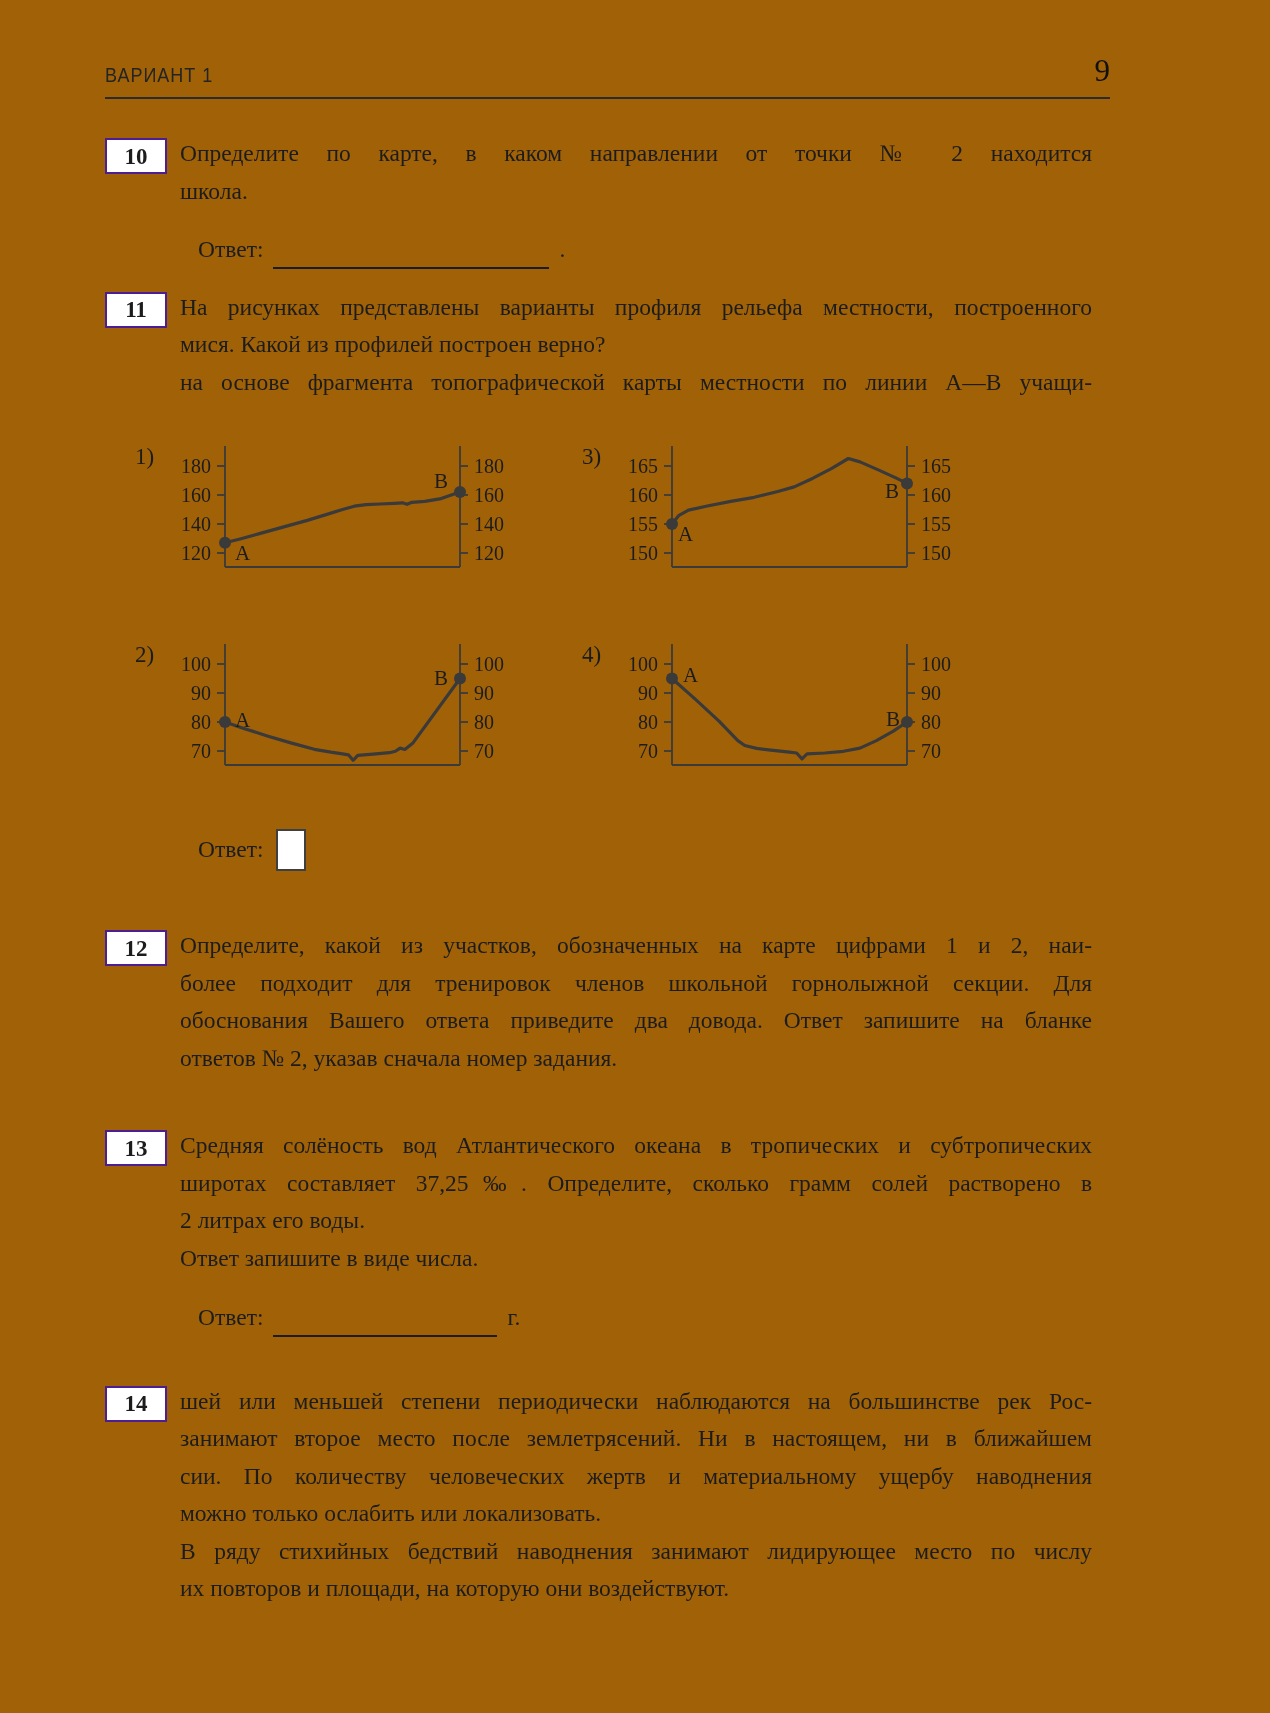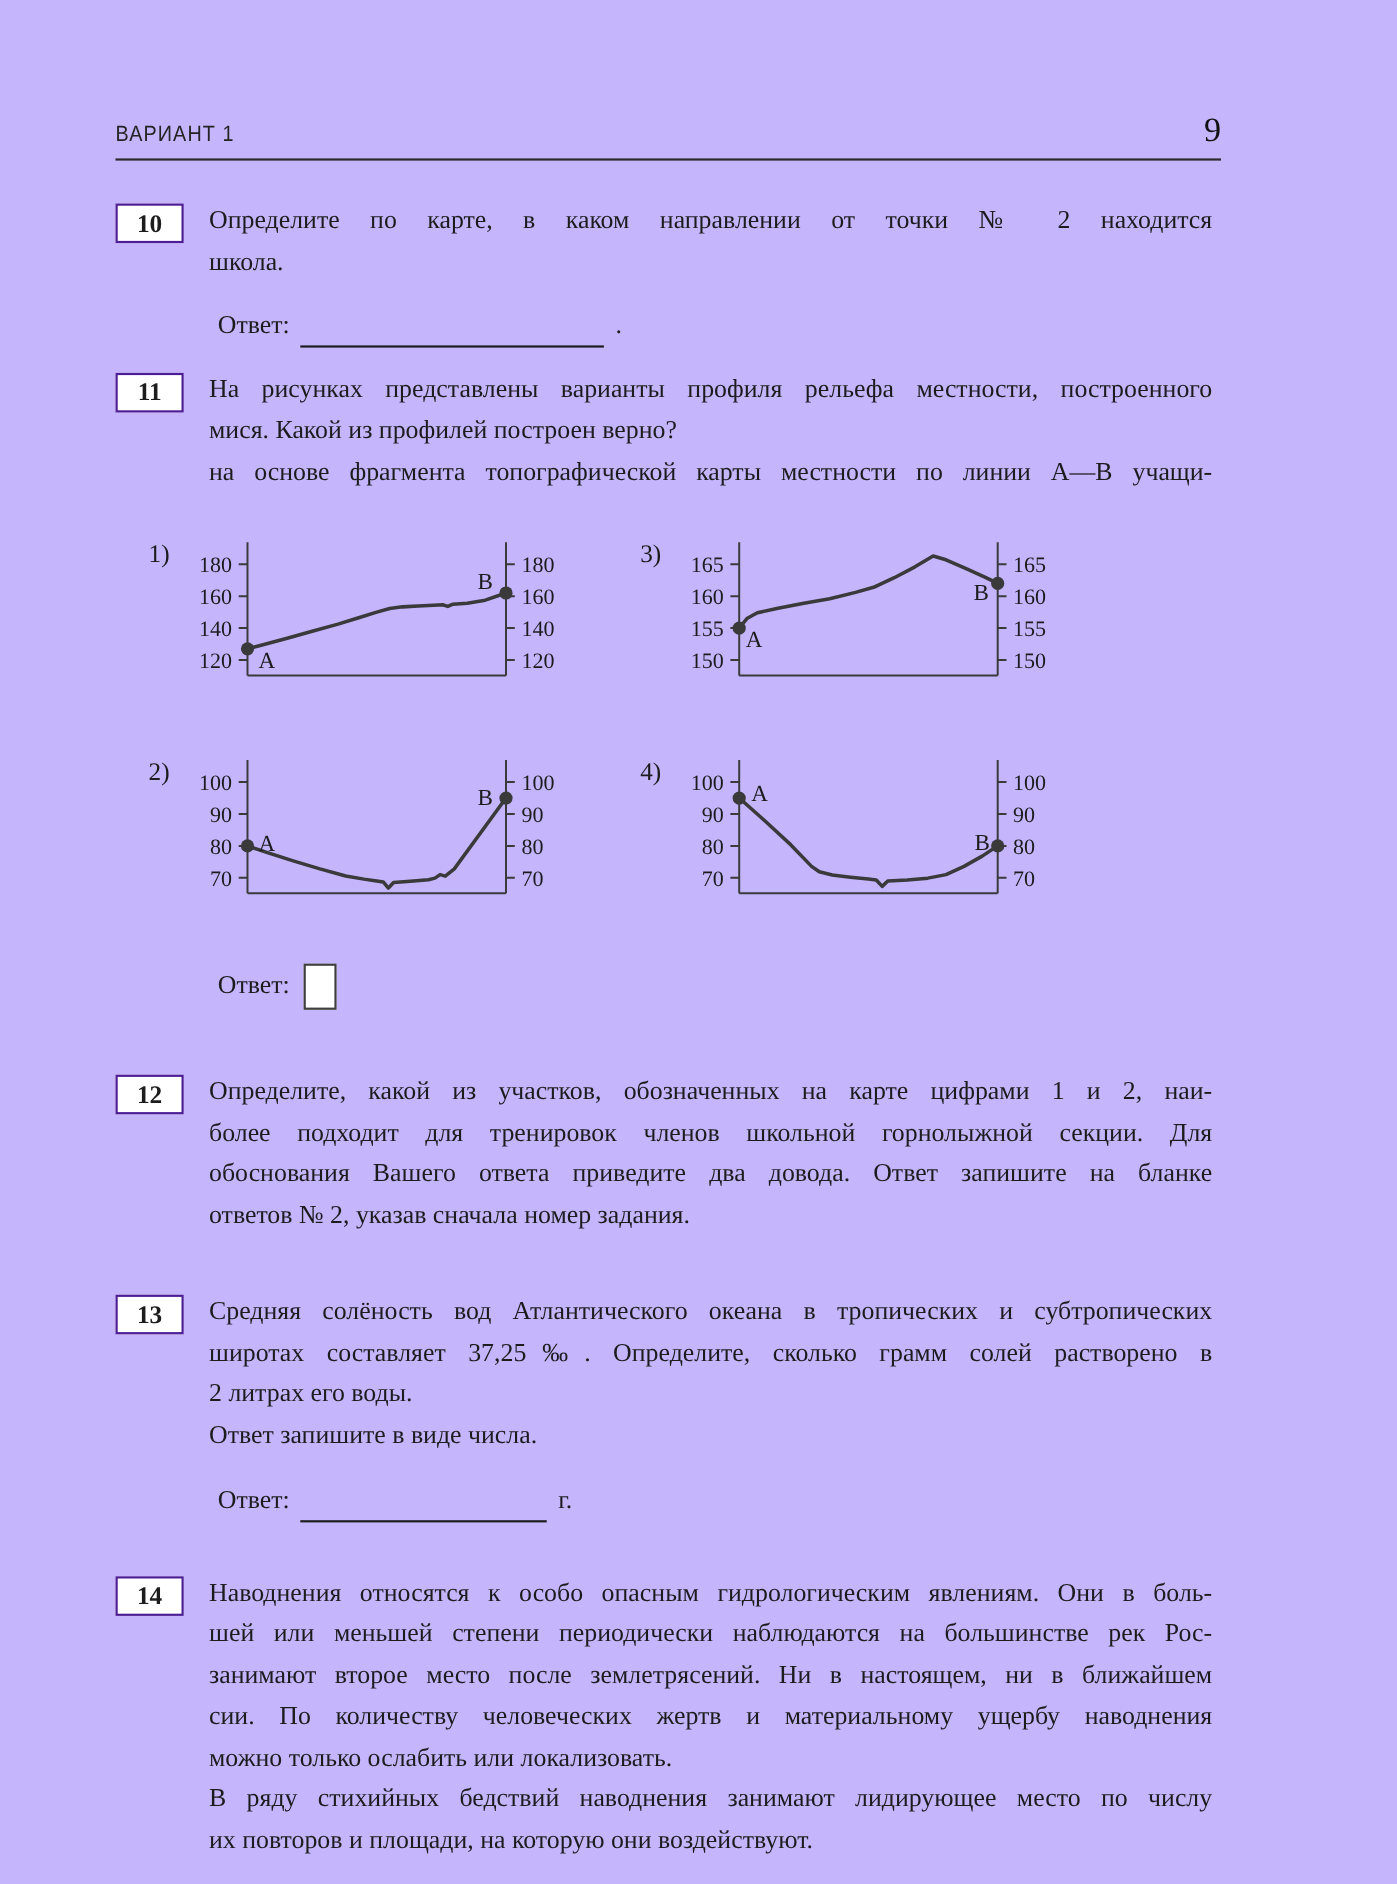--- a/index.html
+++ b/index.html
@@ -1,37 +1,37 @@
 <!DOCTYPE html>
 <html lang="ru"><head>
 <meta charset="utf-8">
 <style>
   html,body{margin:0;padding:0;background:#ffffff;}
   .page{
     width:1270px;height:1713px;box-sizing:border-box;position:relative;
-    background:#c4b5fd;color:#1c1c1c;overflow:hidden;
-    padding:103px 160px 0 105px;
+    background:#a16207;color:#1c1c1c;overflow:hidden;
+    padding:56px 160px 0 105px;
     font-family:"Liberation Serif","DejaVu Serif",serif;
     font-size:23.5px;line-height:37.5px;
   }
   .hdr{display:flex;justify-content:space-between;align-items:flex-end;}
   .hdr .variant{
     font-family:"Liberation Sans","DejaVu Sans",sans-serif;
     font-size:18px;letter-spacing:1px;color:#242424;line-height:20px;
     transform:scaleY(1.12);transform-origin:left bottom;
   }
   .hdr .pageno{font-size:31px;line-height:30px;color:#111;}
   .rule{border:none;border-top:2.5px solid #2b2b2b;margin:11px 0 0 0;}
   .q{display:flex;align-items:flex-start;}
   .qnum{
     flex:none;width:58px;height:32px;border:2px solid #4c1d95;margin-top:3px;
     display:flex;align-items:center;justify-content:center;
     font-weight:bold;font-size:23px;line-height:1;background:#fff;
   }
-  .qbody{margin-left:23px;width:912px;}
+  .qbody{margin-left:13px;width:912px;}
   .jline{text-align:justify;text-align-last:justify;white-space:normal;}
   .jline.last{text-align-last:left;}
   .ansrow{margin-left:93px;display:flex;align-items:flex-end;}
   .blank{display:inline-block;border-bottom:2px solid #1c1c1c;height:26px;margin:0 10px;}
   .blank.w10{width:276px;}
   .blank.w13{width:224px;}
   .ansboxrow{margin-left:93px;display:flex;align-items:center;}
   .ansbox{display:inline-block;width:26px;height:38px;border:2px solid #3f3f3f;margin-left:13px;background:#fff;}
   .charts{
     margin:40px 0 0 30px;
@@ -230,21 +230,20 @@
   </div>
   <div class="ansrow mt-ans13">
     <span>Ответ:</span>
     <span class="blank w13"></span>
     <span>г.</span>
   </div>
 
   <div class="q mt-q14">
     <div class="qnum">14</div>
     <div class="qbody">
-        <div class="jline">Наводнения относятся к особо опасным гидрологическим явлениям. Они в боль-</div>
         <div class="jline">шей или меньшей степени периодически наблюдаются на большинстве рек Рос-</div>
         <div class="jline">занимают второе место после землетрясений. Ни в настоящем, ни в ближайшем</div>
         <div class="jline">сии. По количеству человеческих жертв и материальному ущербу наводнения</div>
         <div class="jline last">можно только ослабить или локализовать.</div>
         <div class="jline">В ряду стихийных бедствий наводнения занимают лидирующее место по числу</div>
         <div class="jline last">их повторов и площади, на которую они воздействуют.</div>
       </div>
   </div>
 
 </div>

